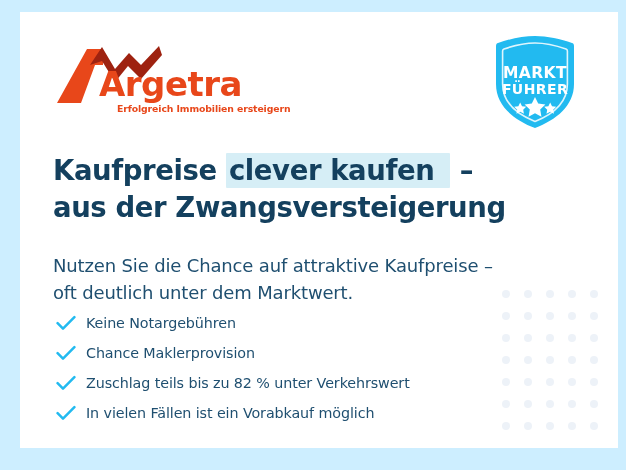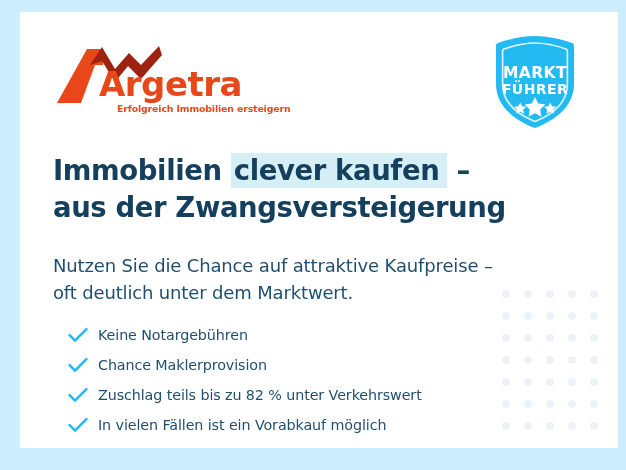--- a/index.html
+++ b/index.html
@@ -104,21 +104,21 @@
     font-family: "DejaVu Sans", sans-serif;
     font-weight: 700;
     font-size: 27.5px;
     line-height: 37px;
     letter-spacing: -0.4px;
     color: #14405e;
     z-index: 2;
   }
   #headline .hl {
     background: #d6eef6;
-    padding: 1px 8px 2px 3px;
+    padding: 1px 16px 2px 3px;
     border-radius: 1px;
   }
 
   
   #subheading {
     position: absolute;
     left: 33px;
     top: 222px;
     width: 490px;
     font-family: "DejaVu Sans", sans-serif;
@@ -129,21 +129,21 @@
     color: #1f4f70;
     z-index: 2;
   }
 
   
   #benefits {
     position: absolute;
     left: 36px;
     top: 296px;
     width: 460px;
-    margin: 12px;
+    margin: 0;
     padding: 0;
     list-style: none;
     z-index: 2;
   }
   #benefits li {
     display: flex;
     align-items: center;
     height: 30px;
   }
   #benefits .check {
@@ -224,21 +224,21 @@
 
         <g fill="#ffffff">
           <path d="M30 68.5 l2.3 4.7 5.2 0.75 -3.75 3.65 0.9 5.15 -4.65 -2.45 -4.65 2.45 0.9 -5.15 -3.75 -3.65 5.2 -0.75 Z" transform="scale(0.8) translate(9,17)"></path>
           <path d="M46 63 l3.2 6.5 7.2 1.05 -5.2 5.05 1.25 7.15 -6.45 -3.4 -6.45 3.4 1.25 -7.15 -5.2 -5.05 7.2 -1.05 Z"></path>
           <path d="M62 68.5 l2.3 4.7 5.2 0.75 -3.75 3.65 0.9 5.15 -4.65 -2.45 -4.65 2.45 0.9 -5.15 -3.75 -3.65 5.2 -0.75 Z" transform="scale(0.8) translate(14.5,17)"></path>
         </g>
       </svg>
     </div>
 
     <h1 id="headline">
-      <span>Immobilien </span><span class="hl">clever kaufen</span><span> –</span><br>
+      <span>Kaufpreise </span><span class="hl">clever kaufen</span><span> –</span><br>
       <span>aus der Zwangsversteigerung</span>
     </h1>
 
     <p id="subheading">
       <span>Nutzen Sie die Chance auf attraktive Kaufpreise –</span><br>
       <span>oft deutlich unter dem Marktwert.</span>
     </p>
 
     <ul id="benefits">
         <li>

